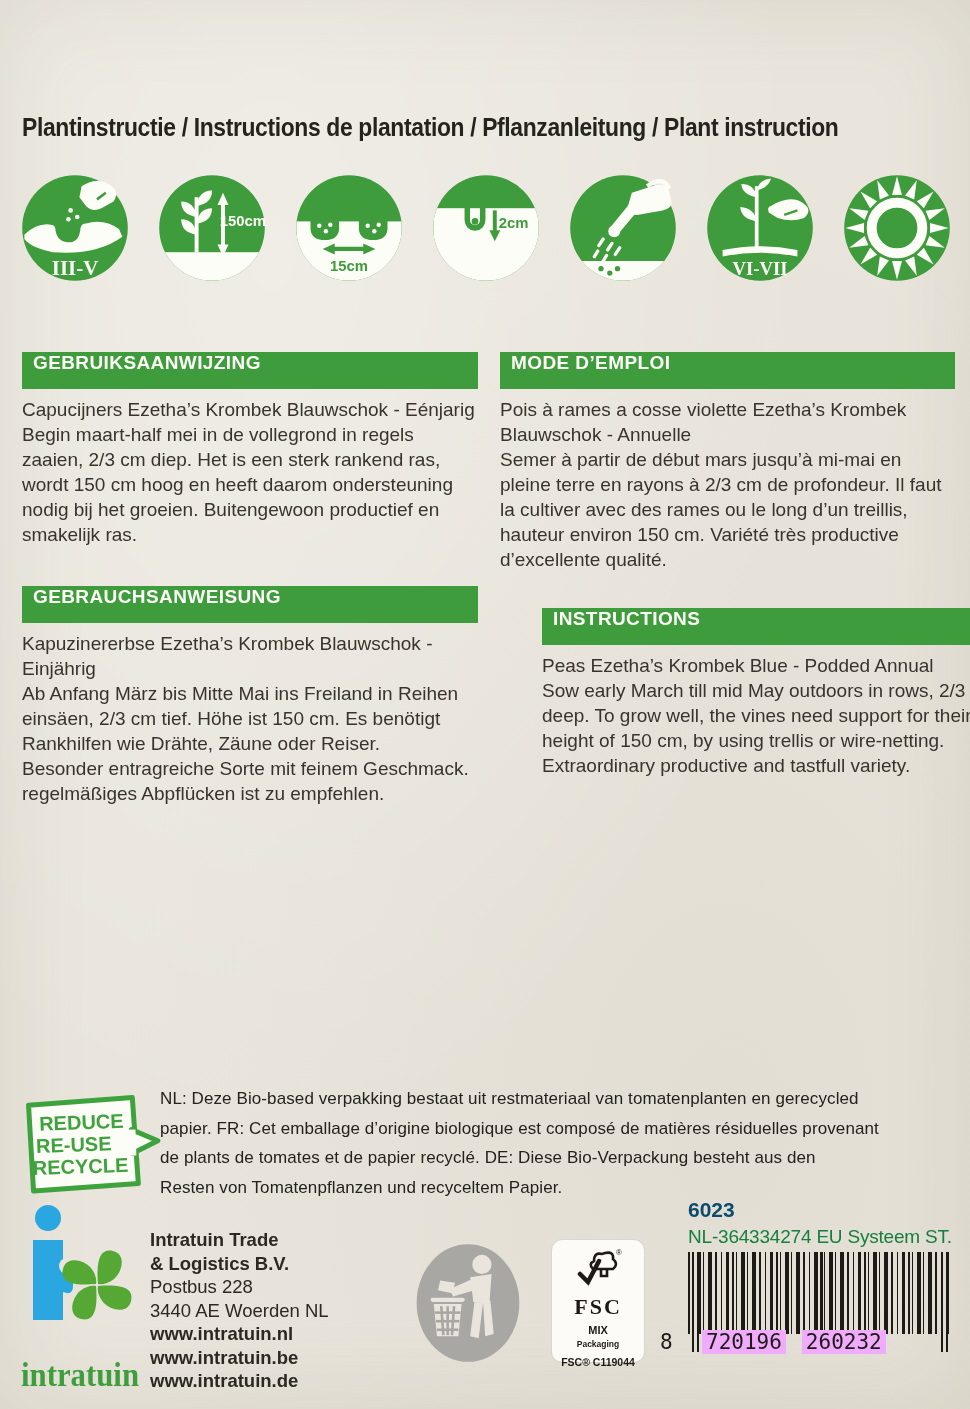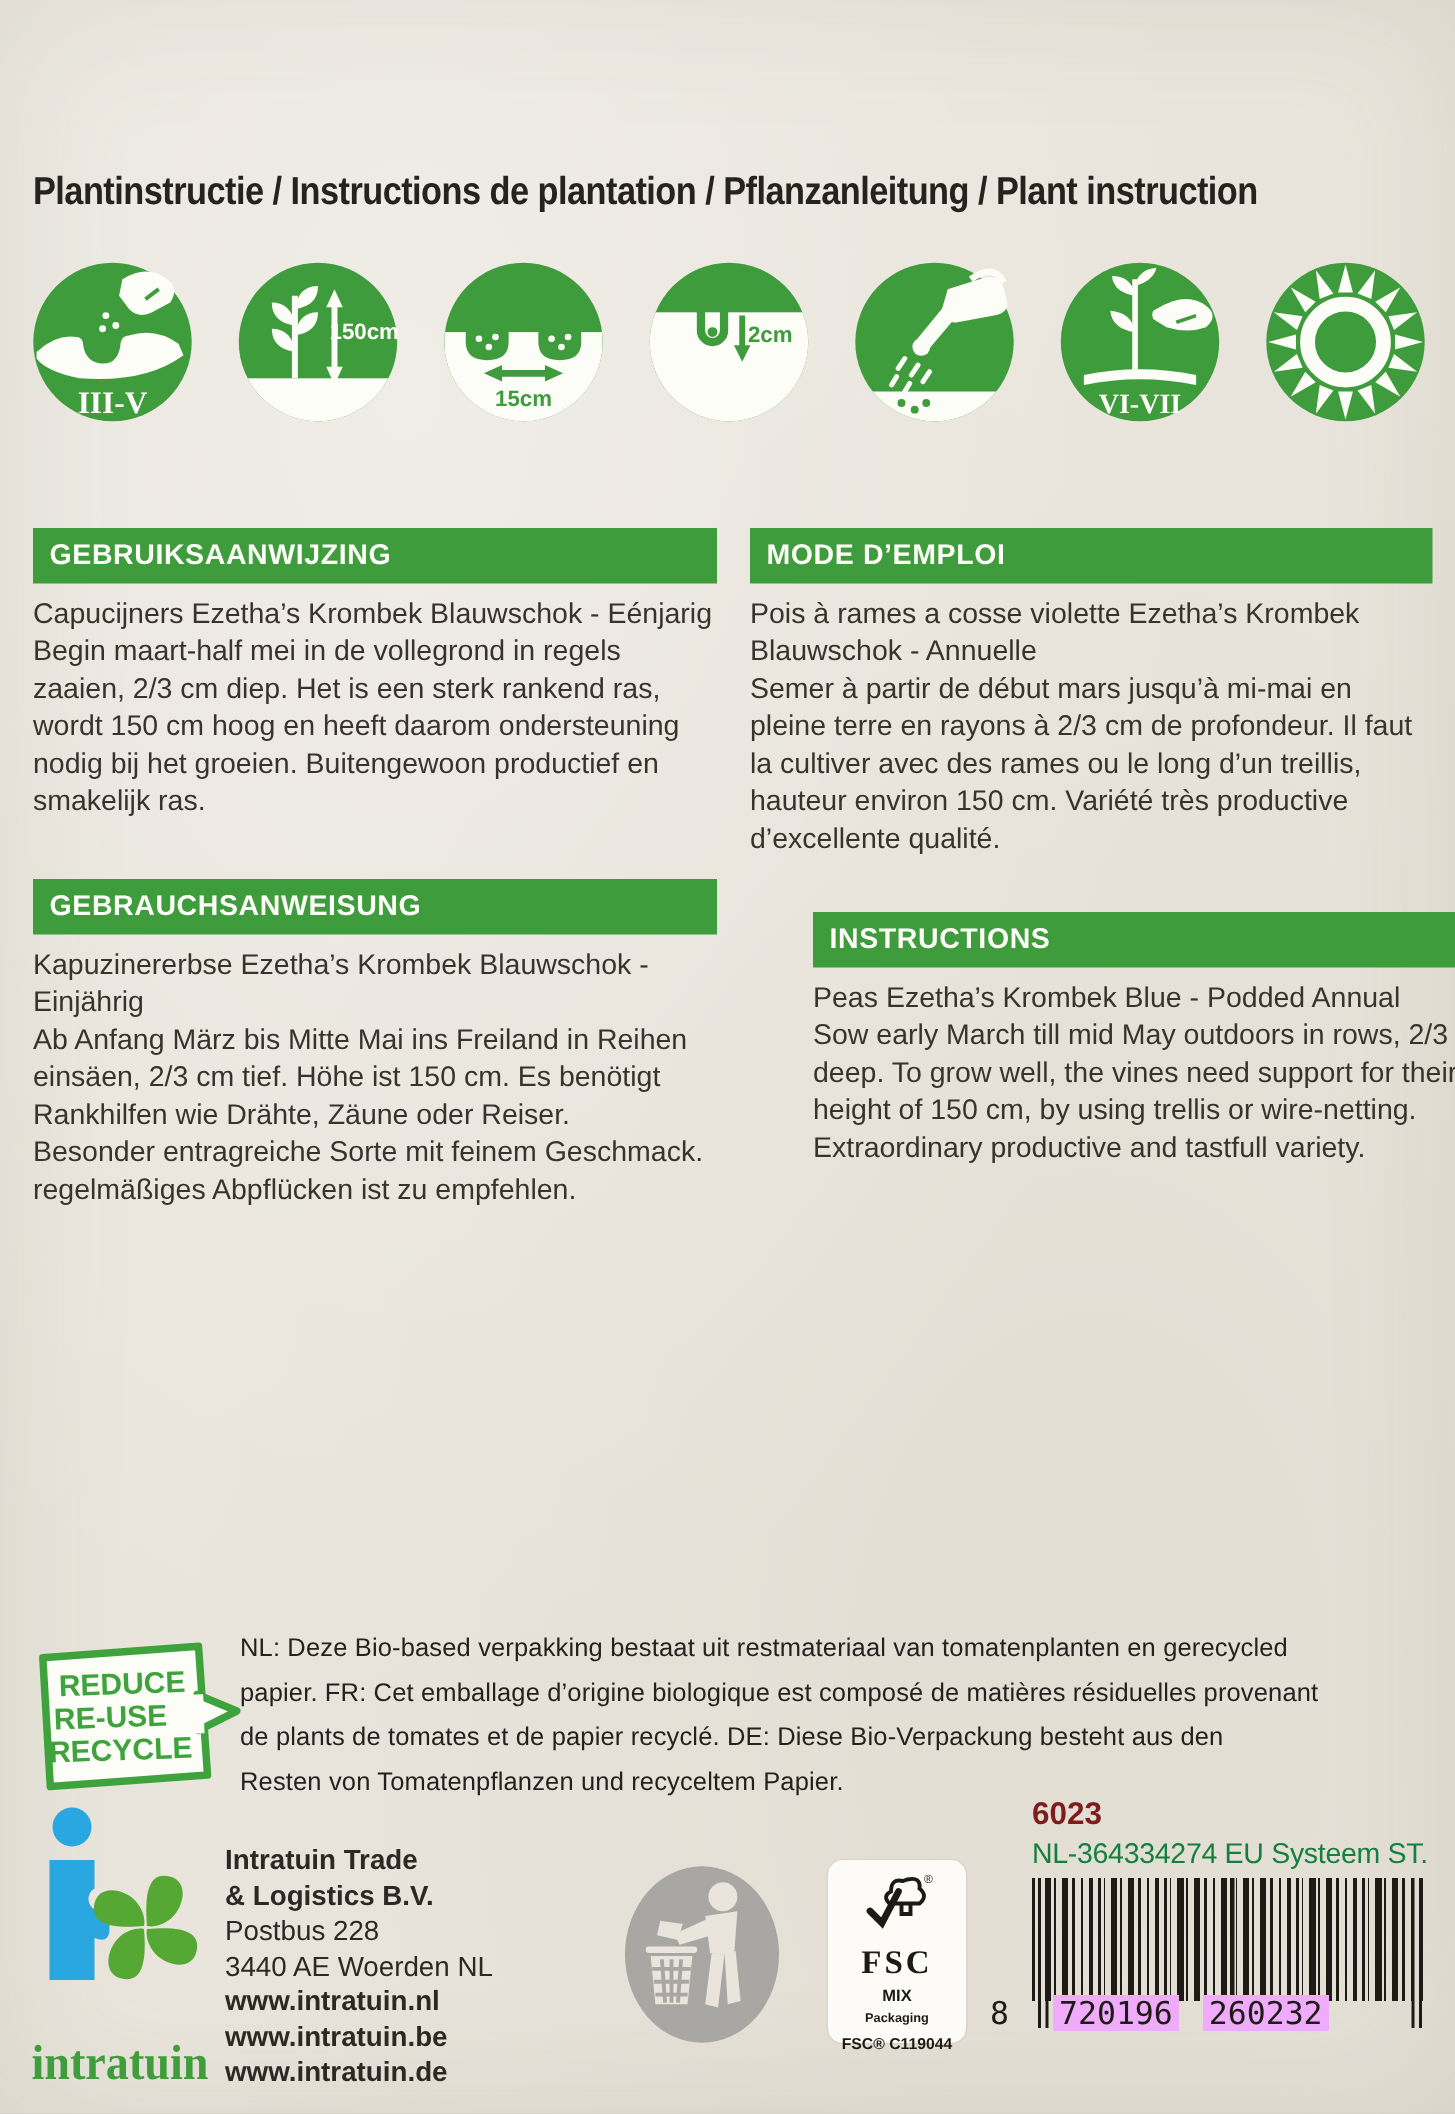--- a/index.html
+++ b/index.html
@@ -13,36 +13,36 @@
          white-space:nowrap;letter-spacing:-.4px;transform:scaleX(.88);transform-origin:left center;}
   .icons{position:absolute;left:20px;top:173px;width:932px;display:flex;justify-content:space-between;}
   .icon{width:110px;height:110px;}
   .rn{font-family:"Liberation Serif",serif;font-weight:bold;}
   .sec{position:absolute;}
   .sec.nl{left:22px;top:352px;width:456px;}
   .sec.fr{left:500px;top:352px;width:455px;}
   .sec.de{left:22px;top:586px;width:456px;}
   .sec.en{left:500px;top:608px;width:455px;margin-left:42px;}
   .sec-header{height:37px;background:#3f9c3d;color:#fdfdf7;font-weight:bold;font-size:19px;
-              letter-spacing:.4px;display:flex;align-items:center;padding-left:11px;box-sizing:border-box;}
+              letter-spacing:.4px;display:flex;align-items:flex-start;padding-left:11px;box-sizing:border-box;}
   .sec-body{margin-top:8px;font-size:19px;line-height:25px;color:#38342c;}
   .hand-note{position:absolute;left:160px;top:1084px;font-size:17px;line-height:29.5px;color:#24221c;
              font-weight:500;letter-spacing:.1px;white-space:nowrap;}
   .badge{position:absolute;left:22px;top:1093px;}
   .brand{position:absolute;left:20px;top:1202px;}
   .addr{position:absolute;left:150px;top:1228px;font-size:18.5px;line-height:23.5px;color:#2c2922;}
   .addr .b{font-weight:bold;}
   .tidyman{position:absolute;left:414px;top:1242px;}
   .fsc{position:absolute;left:552px;top:1240px;width:92px;height:122px;background:#fcfbf7;border-radius:10px;
        text-align:center;color:#1d1a16;box-shadow:0 0 0 1px rgba(0,0,0,.04);}
   .fsc-name{font-family:"Liberation Serif",serif;font-weight:bold;font-size:22px;letter-spacing:2px;margin-top:-2px;}
   .fsc-grade{font-size:11px;font-weight:bold;margin-top:4px;}
   .fsc-scope{font-size:8.5px;font-weight:bold;margin-top:3px;}
   .fsc-lic{font-size:10.5px;font-weight:bold;margin-top:7px;}
-  .code{position:absolute;left:688px;top:1198px;font-size:21px;font-weight:bold;color:#7f1d1d;}
+  .code{position:absolute;left:688px;top:1198px;font-size:21px;font-weight:bold;color:#0c4a6e;}
   .reg{position:absolute;left:688px;top:1226px;font-size:19px;color:#15803d;letter-spacing:-.2px;}
   .barcode{position:absolute;left:688px;top:1252px;width:262px;height:106px;}
   .bars{position:absolute;left:0;top:0;width:262px;height:82px;
     background-image:repeating-linear-gradient(90deg,
       #1e1b16 0 2px, transparent 2px 4px,
       #1e1b16 4px 5px, transparent 5px 9px,
       #1e1b16 9px 13px, transparent 13px 15px,
       #1e1b16 15px 16px, transparent 16px 20px,
       #1e1b16 20px 24px, transparent 24px 27px,
       #1e1b16 27px 29px, transparent 29px 33px,

